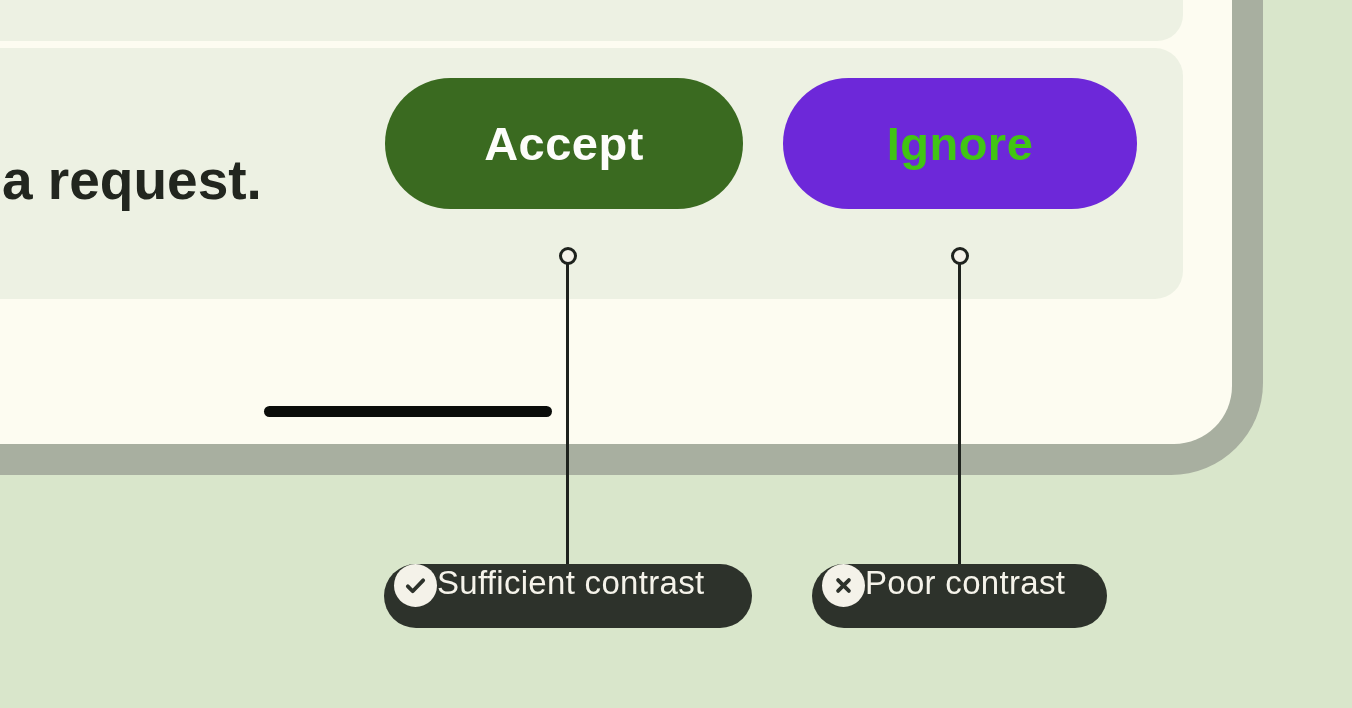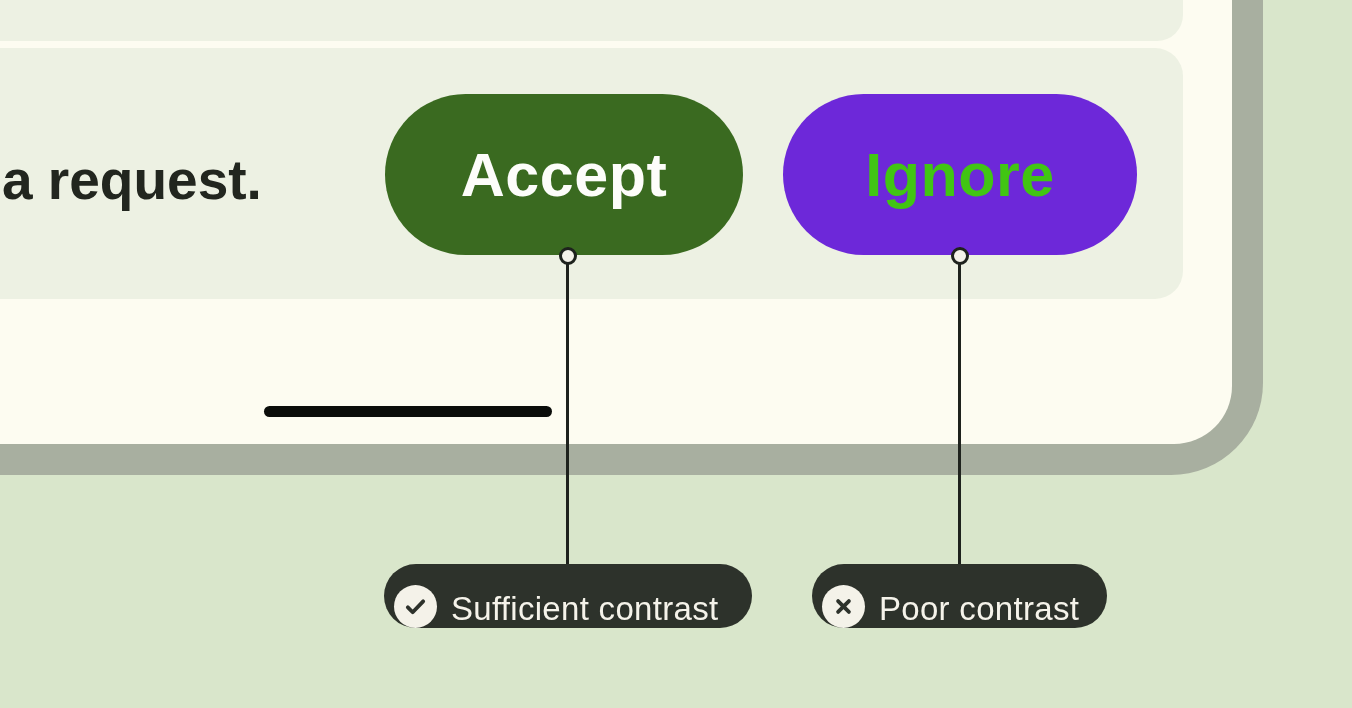--- a/index.html
+++ b/index.html
@@ -19,23 +19,23 @@
   }
   .card{position:absolute;background:#edf1e3;}
   .card-top{left:-40px;top:-40px;width:1223px;height:81px;border-radius:26px;}
   .card-main{left:-40px;top:48px;width:1223px;height:251px;border-radius:28px;}
   .message-text{
     position:absolute;left:2px;top:151px;
     font-size:55px;line-height:58px;font-weight:700;color:#22261f;
     white-space:nowrap;
   }
   .pill-button{
-    position:absolute;top:94px;height:161px;border-radius:81px;
+    position:absolute;top:78px;height:131px;border-radius:81px;
     display:flex;align-items:center;justify-content:center;
-    font-size:61px;font-weight:600;border:none;cursor:pointer;
+    font-size:47px;font-weight:600;border:none;cursor:pointer;
     letter-spacing:.5px;
   }
   .btn-accept{left:385px;width:358px;background:#3a6a20;color:#fdfdfa;}
   .btn-ignore{left:783px;width:354px;background:#6d28d9;color:#41c513;}
   .home-indicator{
     position:absolute;left:264px;top:406px;width:288px;height:11px;
     border-radius:6px;background:#0b0d0a;
   }
   
   .connector-line{
@@ -46,21 +46,21 @@
   .connector-dot{
     position:absolute;top:247px;width:18px;height:18px;box-sizing:border-box;
     border:3px solid #1e221d;border-radius:50%;background:#f4f2e9;
   }
   .dot-1{left:559px;}
   .dot-2{left:951px;}
   
   .annotation-pill{
     position:absolute;top:564px;height:64px;box-sizing:border-box;
     background:#2d322b;border-radius:32px;
-    display:flex;align-items:flex-end;gap:14px;padding-left:10px;
+    display:flex;align-items:flex-start;padding-left:10px;
   }
   .pill-sufficient{left:384px;width:368px;}
   .pill-poor{left:812px;width:295px;}
   .icon-circle{
     width:43px;height:43px;border-radius:50%;background:#f4f2e9;
     display:flex;align-items:center;justify-content:center;flex:0 0 auto;
   }
   .icon-circle svg{display:block;}
   .annotation-label{
     font-size:33px;color:#f5f3ea;font-weight:500;white-space:nowrap;

